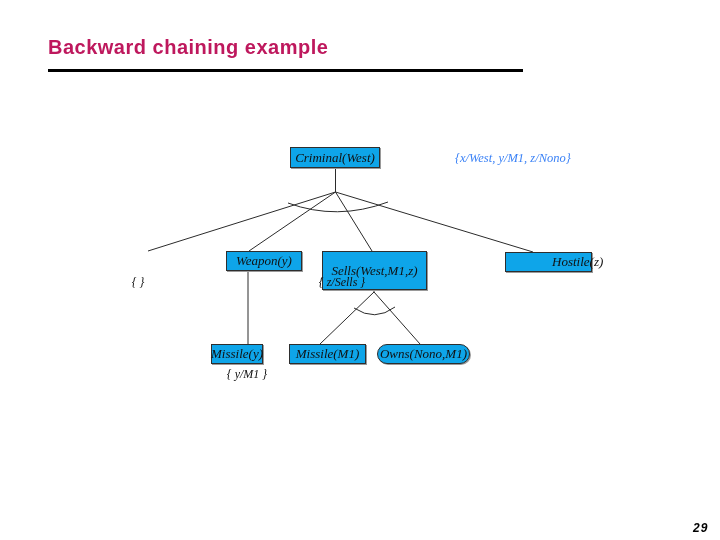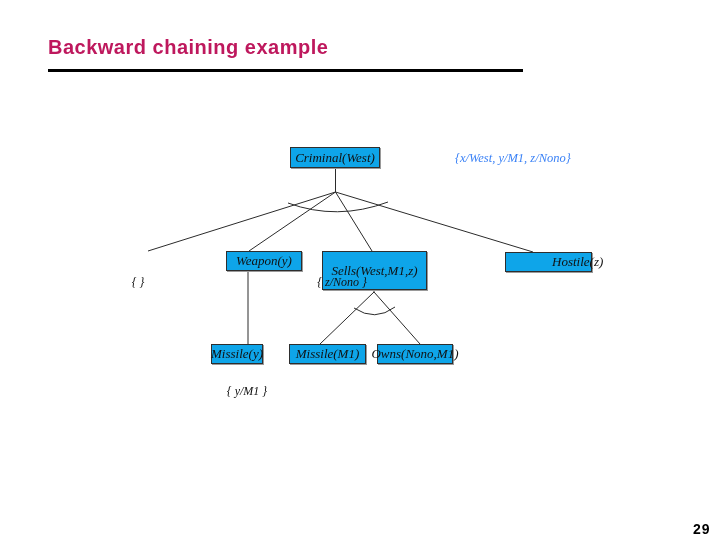--- a/index.html
+++ b/index.html
@@ -77,24 +77,25 @@
     font-style: italic;
     font-size: 12.5px;
     color: #3b82f6;
     white-space: nowrap;
   }
   .page-number {
     position: absolute;
     left: 693px;
     top: 521px;
     font-family: "Liberation Sans", sans-serif;
-    font-size: 14px;
+    font-size: 12px;
     font-weight: 700;
     letter-spacing: 1px;
     color: #000000;
+    font-style: italic;
   }
 </style>
 </head>
 <body>
 
 <div class="slide">
 
   <div class="slide-title">Backward chaining example</div>
   <div class="title-rule"></div>
 
@@ -114,26 +115,26 @@
 
   <div class="node" style="left:290px; top:147px; width:90px; height:21px;">Criminal(West)</div>
 
   <div class="annotation">{x/West, y/M1, z/Nono}</div>
 
   <div class="subst" style="left:113px; top:275px; width:50px;">{ }</div>
 
   <div class="node" style="left:212px; top:251px; width:76px; height:20px;margin-left:14px;">Weapon(y)</div>
 
   <div class="node" style="left:322px; top:251px; width:105px; height:39px;">Sells(West,M1,z)</div>
-  <div class="subst" style="left:310px; top:275px; width:64px;">{ z/Nono }</div>
+  <div class="subst" style="left:310px; top:275px; width:64px;">{ z/Sells }</div>
 
   <div class="node align-left" style="left:505px; top:252px; width:87px; height:20px;padding-left:46px;">Hostile(z)</div>
 
   <div class="node" style="left:211px; top:344px; width:52px; height:20px;">Missile(y)</div>
-  <div class="subst" style="left:215px; top:384px; width:64px;">{ y/M1 }</div>
+  <div class="subst" style="left:215px; top:367px; width:64px;">{ y/M1 }</div>
 
   <div class="node" style="left:289px; top:344px; width:77px; height:20px;">Missile(M1)</div>
 
-  <div class="node" style="left:377px; top:344px; width:76px; height:20px;">Owns(Nono,M1)</div>
+  <div class="node" style="left:377px; top:344px; width:93px; height:20px;border-radius:10px;">Owns(Nono,M1)</div>
 
   <div class="page-number">29</div>
 
 </div>
 
 </body></html>

